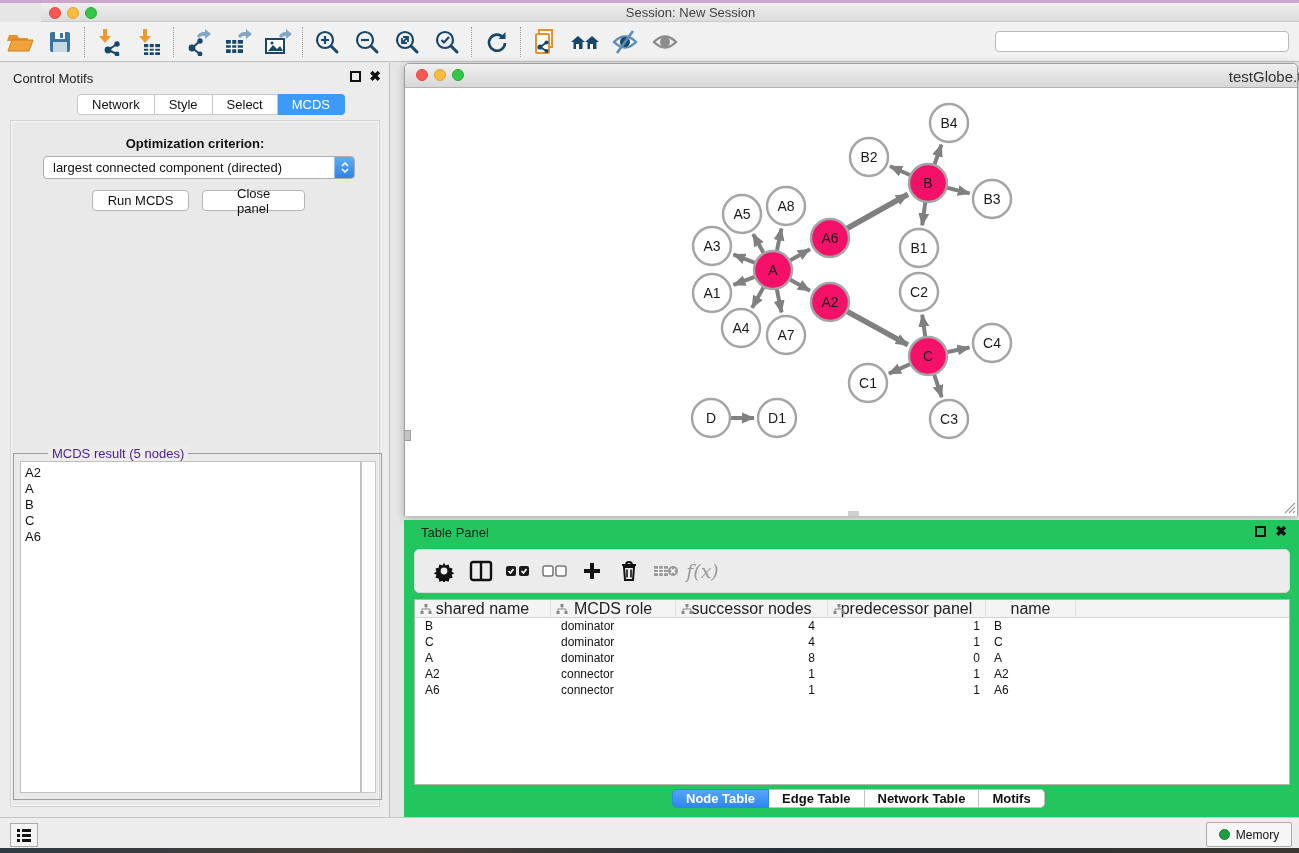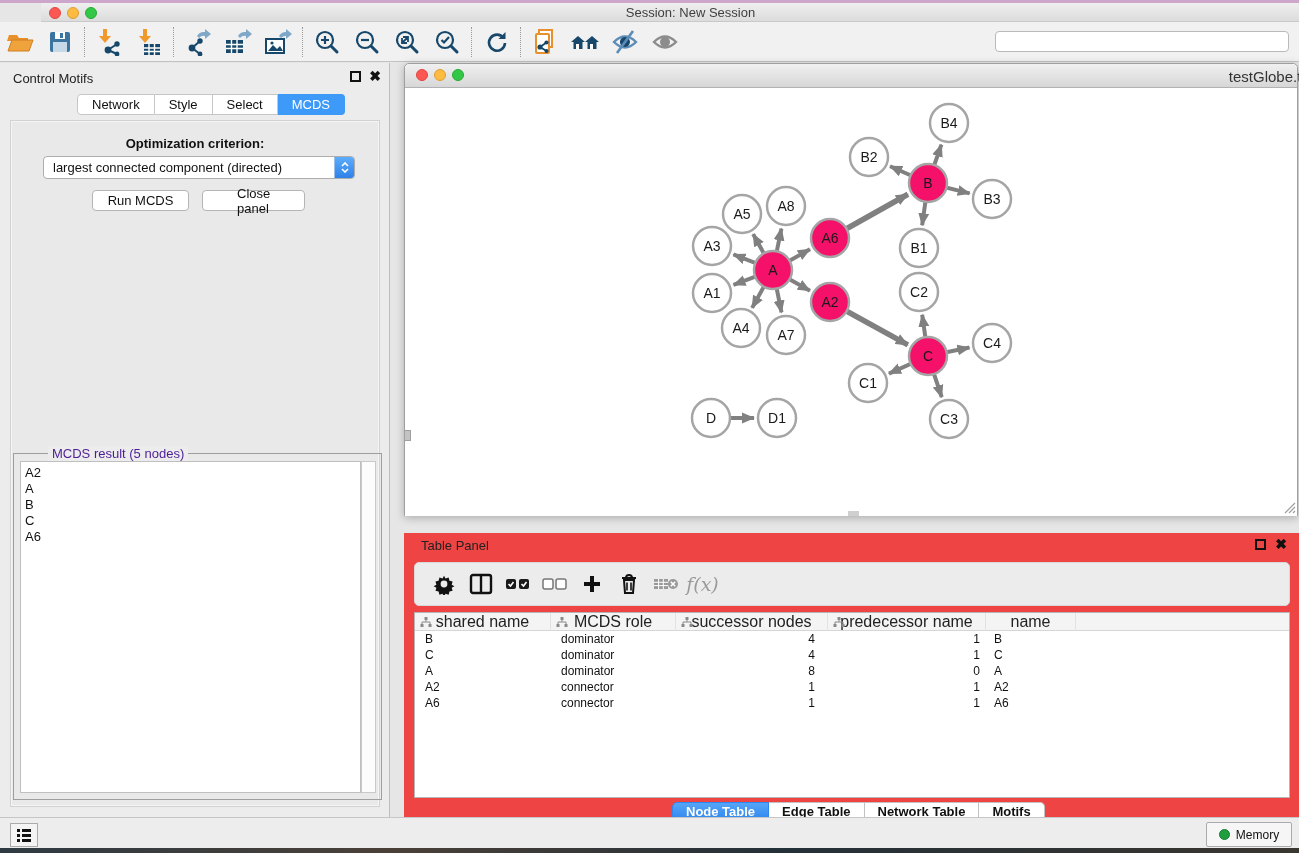--- a/index.html
+++ b/index.html
@@ -73,21 +73,21 @@
   #net-titlebar { position:absolute; top:0; left:0; width:100%; height:24px;
     background:linear-gradient(#F0F0F0,#D7D7D7); border-bottom:1px solid #B2B2B2; border-radius:5px 5px 0 0; }
   #net-titlebar .title { position:absolute; top:4px; left:16px; width:100%; text-align:right; font-size:15px; color:#333; }
   #net-canvas { position:absolute; top:24px; left:0; width:892px; height:428px; background:#FFF; }
   #net-handle-left { position:absolute; top:366px; left:-1px; width:7px; height:11px; background:#C3C3C3; border:1px solid #9F9F9F; }
   #net-handle-bottom { position:absolute; bottom:-1px; left:443px; width:11px; height:5px; background:#CFCFCF; }
   #net-grip { position:absolute; right:1px; bottom:1px; width:14px; height:14px; }
   .nodelabel { font-size:14px; fill:#1A1A1A; }
 
   
-  #table-panel { position:absolute; top:533px; left:404px; width:895px; height:297px; background:#ef4444; }
+  #table-panel { position:absolute; top:520px; left:404px; width:895px; height:297px; background:#22c55e; }
   #tp-title { position:absolute; top:5px; left:17px; font-size:13px; color:#222; }
   #tp-controls { position:absolute; top:6px; right:12px; display:flex; gap:9px; align-items:center; }
   #tp-toolbar { position:absolute; top:29px; left:10px; width:876px; height:44px;
     background:#ECECEC; border:1px solid #D8D8D8; border-radius:5px; display:flex; align-items:center; padding-left:10px; }
   .tpbtn { width:37px; height:34px; display:flex; align-items:center; justify-content:center; }
   .fx { font-family:"DejaVu Serif", serif; font-style:italic; font-size:19px; color:#9A9A9A; }
 
   #data-table { position:absolute; top:79px; left:10px; width:876px; height:186px;
     background:#FFF; border:1px solid #B5B5B5; overflow:hidden; }
   #thead { display:flex; height:18px; background:#F4F4F4; border-bottom:1px solid #D6D6D6; }
@@ -473,21 +473,21 @@
             </svg>
           <span>successor nodes</span>
         </div>
         <div class="th c3">
           <svg class="hicon" width="12" height="11" viewBox="0 0 12 11">
               <rect x="4.5" y="0" width="3" height="3" fill="#8A8A8A"></rect>
               <rect x="0.5" y="7" width="3" height="3" fill="#8A8A8A"></rect>
               <rect x="8.5" y="7" width="3" height="3" fill="#8A8A8A"></rect>
               <path d="M6,3 v2 M2,7 v-2 h8 v2" stroke="#8A8A8A" fill="none"></path>
             </svg>
-          <span>predecessor name</span>
+          <span>predecessor panel</span>
         </div>
         <div class="th c4">
           <span>name</span>
         </div>
       </div>
       <div id="tbody">
           <div class="trow">
             <div class="td c0">B</div>
             <div class="td c1">dominator</div>
             <div class="td c2">4</div>

